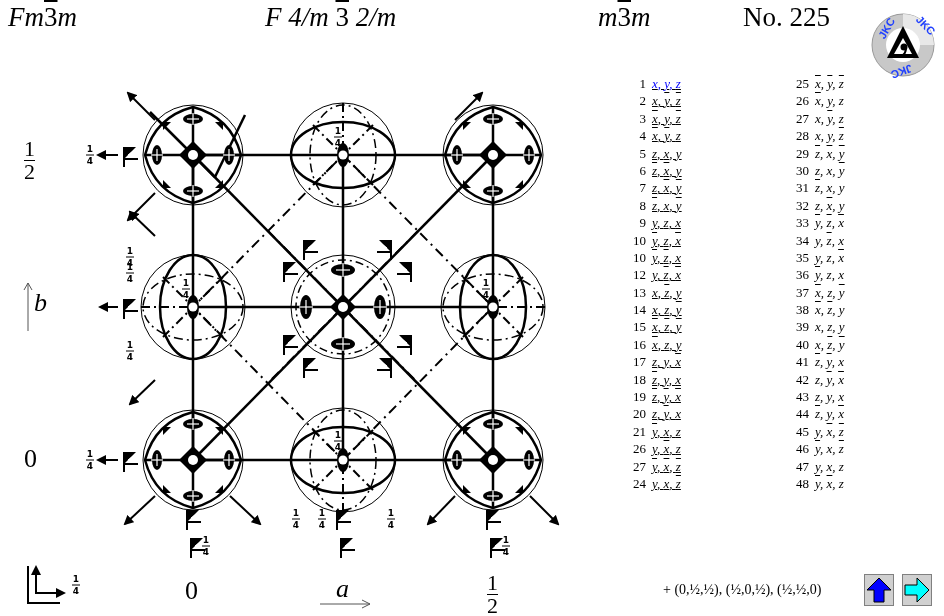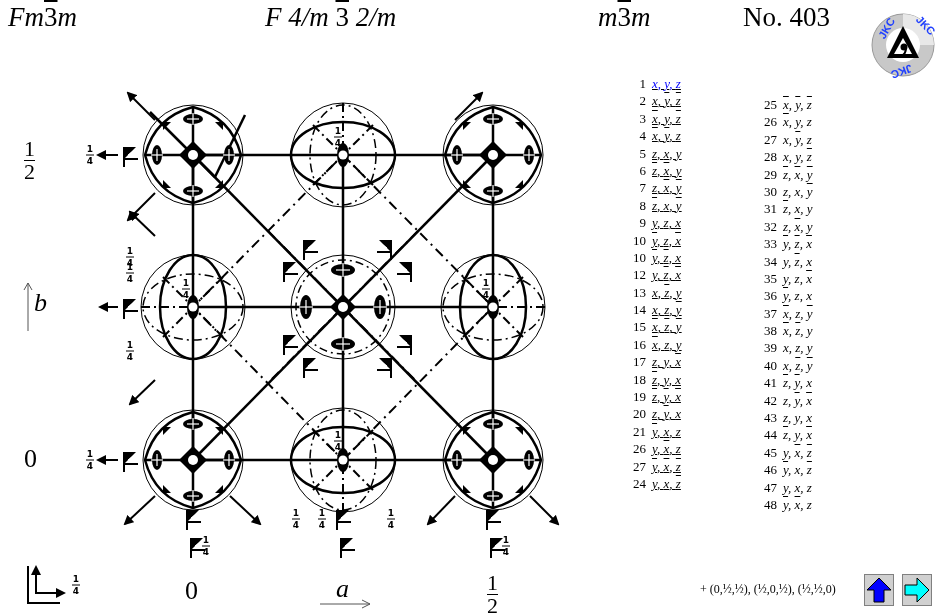--- a/index.html
+++ b/index.html
@@ -13,36 +13,36 @@
   #h-no { left:743px; }
   #logo { position:absolute; left:870px; top:12px; width:66px; height:66px; }
   #diagram { position:absolute; left:0; top:60px; width:600px; height:556px; }
   .coords { position:absolute; font-size:13px; line-height:17.4px; white-space:nowrap; }
   .coords .row { height:17.4px; position:relative; }
   .coords .num { display:inline-block; width:26px; text-align:right; margin-right:6px; }
   .coords .val { font-style:italic; }
   .coords .val .b { text-decoration:overline; }
   .coords .first .val { color:#0000ff; }
   #col1 { left:620px; top:75px;text-decoration:underline; }
-  #col2 { left:751px; top:75px;margin-top:21px; }
-  #centering { position:absolute; left:700px; top:582px; font-size:12px; white-space:nowrap; }
+  #col2 { left:783px; top:75px; }
+  #centering { position:absolute; left:663px; top:582px; font-size:14px; white-space:nowrap; }
   .navbtn { position:absolute; top:574px; width:30px; height:32px; background:#d0d0d0; border:1px solid #808080; box-sizing:border-box; cursor:pointer; }
   #btn-up { left:864px; }
   #btn-right { left:902px; }
   .lbl { position:absolute; font-size:26px; }
   .fracL { display:inline-block; text-align:center; font-size:22px; line-height:22px; }
   .fracL .n { display:block; border-bottom:1px solid #000; }
 </style>
 </head>
 <body>
 
 <div class="hdr" id="h-hm"><i>Fm</i><span class="ovl">3</span><i>m</i></div>
 <div class="hdr" id="h-full"><i>F 4/m </i><span class="ovl">3</span><i> 2/m</i></div>
 <div class="hdr" id="h-pg"><i>m</i><span class="ovl">3</span><i>m</i></div>
-<div class="hdr" id="h-no">No. 403</div>
+<div class="hdr" id="h-no">No. 225</div>
 
 <div id="logo">
   <svg width="66" height="66" viewBox="0 0 66 66">
     <circle cx="33" cy="33" r="31" fill="#c8c8c8" stroke="#999" stroke-width="1"></circle>
     <path d="M33 2 A31 31 0 0 1 64 33 L33 33 Z" fill="#e8e8e8"></path>
     <circle cx="33" cy="33" r="17" fill="#ffffff"></circle>
     <polygon points="33,14 49,46 17,46" fill="#000"></polygon>
     <polygon points="33,26 42,42 24,42" fill="#fff"></polygon>
     <circle cx="34" cy="35" r="3.5" fill="#000"></circle>
     <path d="M36 36 Q36 42 31 44" stroke="#000" stroke-width="2" fill="none"></path>

